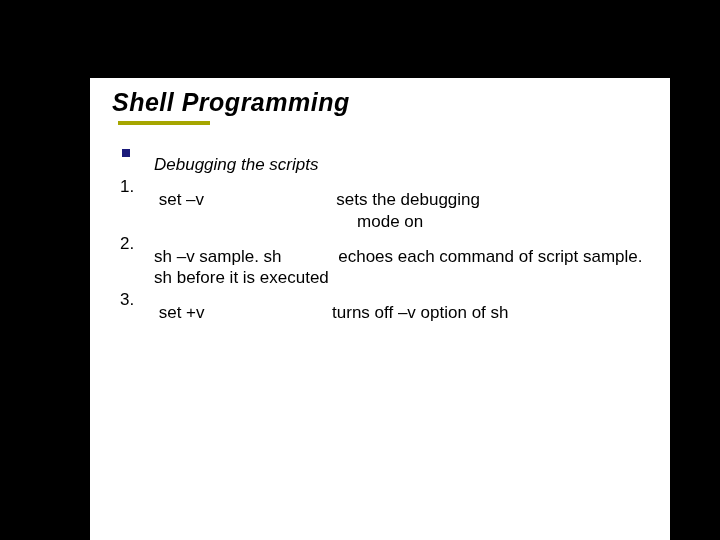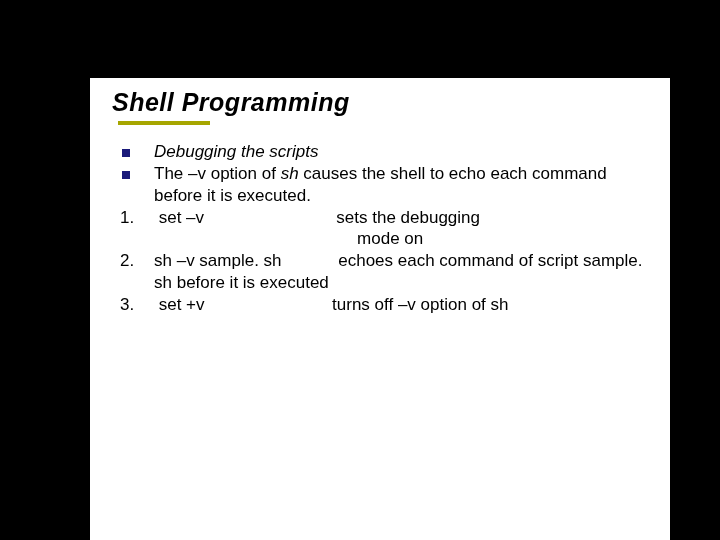--- a/index.html
+++ b/index.html
@@ -59,20 +59,21 @@
     height: 8px;
     background: #1a1a7a;
     margin-top: 7px;
     margin-left: 2px;
   }
   .num {
     font-size: 17px;
   }
   .txt {
     flex: 1;
+    margin-top: 13px;
   }
   .ital { font-style: italic; }
   .pagenum {
     position: absolute;
     bottom: 6px;
     right: 12px;
     font-size: 12px;
     color: #000;
     margin-left: 10px;
   }
@@ -88,24 +89,20 @@
   </div>
 
   <div class="body">
 
     <div class="row">
       <div class="marker"><span class="sq"></span></div>
       <div class="txt"><span class="ital">Debugging the scripts</span></div>
     </div>
 
 
-    <div class="row">
-      <div class="marker"><span class="sq"></span></div>
-      <div class="txt">The –v option of <span class="ital">sh </span> causes the shell to echo each command before it is executed.</div>
-    </div>
 
 
     <div class="row">
       <div class="marker num">1.</div>
       <div class="txt">&nbsp;set –v&nbsp;&nbsp;&nbsp;&nbsp;&nbsp;&nbsp;&nbsp;&nbsp;&nbsp;&nbsp;&nbsp;&nbsp;&nbsp;&nbsp;&nbsp;&nbsp;&nbsp;&nbsp;&nbsp;&nbsp;&nbsp;&nbsp;&nbsp;&nbsp;&nbsp;&nbsp;&nbsp;&nbsp;sets the debugging<br>&nbsp;&nbsp;&nbsp;&nbsp;&nbsp;&nbsp;&nbsp;&nbsp;&nbsp;&nbsp;&nbsp;&nbsp;&nbsp;&nbsp;&nbsp;&nbsp;&nbsp;&nbsp;&nbsp;&nbsp;&nbsp;&nbsp;&nbsp;&nbsp;&nbsp;&nbsp;&nbsp;&nbsp;&nbsp;&nbsp;&nbsp;&nbsp;&nbsp;&nbsp;&nbsp;&nbsp;&nbsp;&nbsp;&nbsp;&nbsp;&nbsp;&nbsp;&nbsp;mode on</div>
     </div>
 
     <div class="row">
       <div class="marker num">2.</div>
       <div class="txt">sh –v sample. sh&nbsp;&nbsp;&nbsp;&nbsp;&nbsp;&nbsp;&nbsp;&nbsp;&nbsp;&nbsp;&nbsp;&nbsp;echoes each command of script sample. sh before it is executed</div>

